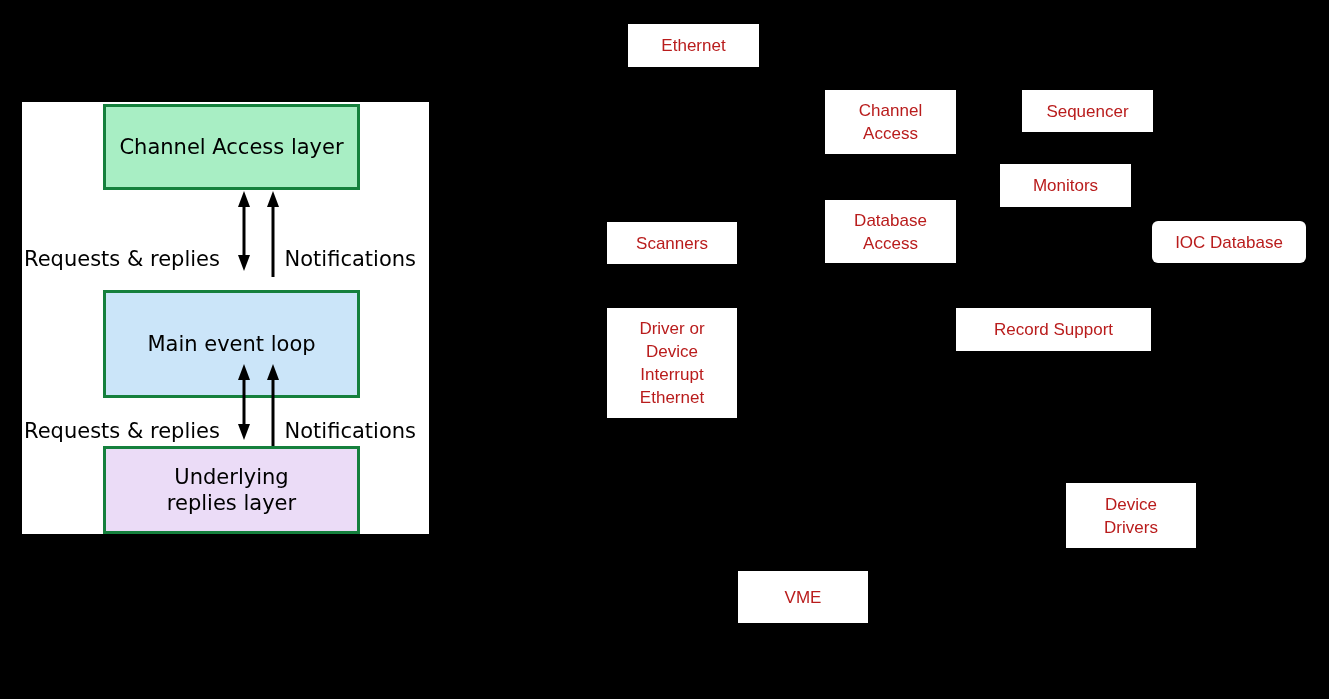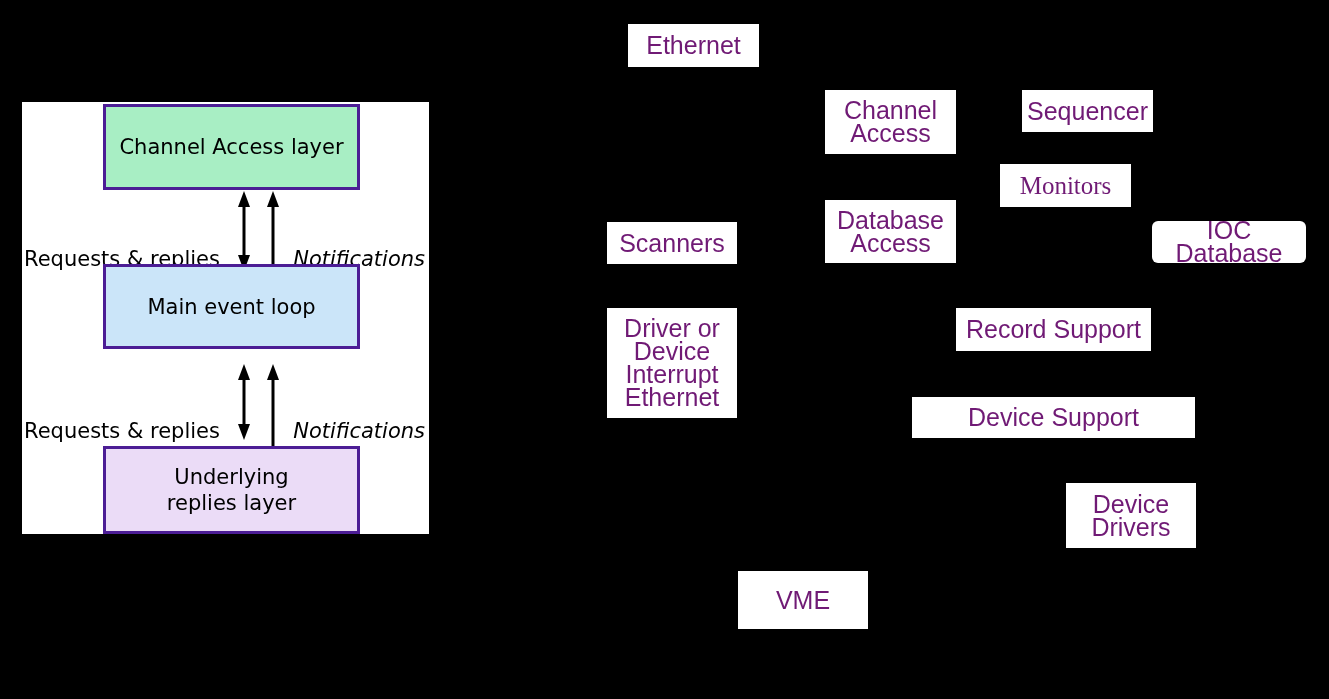--- a/index.html
+++ b/index.html
@@ -16,71 +16,71 @@
   .left-panel {
     position: absolute;
     left: 22px; top: 102px;
     width: 407px; height: 432px;
     background: #ffffff;
     font-family: "DejaVu Sans", sans-serif;
   }
   .layer-box {
     position: absolute;
     left: 81px; width: 257px;
-    border: 3px solid #4c1d95;
+    border: 3px solid #15803d;
     box-sizing: border-box;
     display: flex; align-items: center; justify-content: center;
     text-align: center;
     font-size: 21px; line-height: 26px;
     color: #000000;
     white-space: pre-line;
   }
   .layer-box.green  { top: 2px;   height: 86px; }
-  .layer-box.blue   { top: 162px; height: 85px; }
+  .layer-box.blue   { top: 188px; height: 108px; }
   .layer-box.purple { top: 344px; height: 88px; }
 
   .gap-svg { position: absolute; left: 0; width: 407px; }
   .gap-svg.one { top: 88px;  height: 87px; }
   .gap-svg.two { top: 260px; height: 84px; }
 
   .link-label {
     position: absolute;
     height: 27px; line-height: 27px;
     font-size: 21px; color: #000000;
     white-space: nowrap;
     margin-top: 28px;
   }
   .link-label.req   { left: 2px; }
-  .link-label.notif { right: 4px; font-style: italic; }
+  .link-label.notif { right: 13px; }
   .row1 { top: 116px; }
   .row2 { top: 288px; }
 
   
   .node {
     position: absolute;
     background: #ffffff;
-    color: #701a75;
+    color: #b91c1c;
     display: flex; align-items: center; justify-content: center;
     text-align: center;
-    font-size: 25px; line-height: 23px;
+    font-size: 17px; line-height: 23px;
     white-space: pre-line;
     box-sizing: border-box;
   }
   .n-ethernet        { left: 628px;  top: 24px;  width: 131px; height: 43px; }
   .n-channel-access  { left: 825px;  top: 90px;  width: 131px; height: 64px; }
   .n-sequencer       { left: 1022px; top: 90px;  width: 131px; height: 42px; }
-  .n-monitors        { left: 1000px; top: 164px; width: 131px; height: 43px; font-family: Liberation Serif, serif; }
+  .n-monitors        { left: 1000px; top: 164px; width: 131px; height: 43px; }
   .n-scanners        { left: 607px;  top: 222px; width: 130px; height: 42px; }
   .n-database-access { left: 825px;  top: 200px; width: 131px; height: 63px; }
   .n-ioc-database    { left: 1152px; top: 221px; width: 154px; height: 42px; border-radius: 6px; }
   .n-driver-routines { left: 607px;  top: 308px; width: 130px; height: 110px; }
   .n-record-support  { left: 956px;  top: 308px; width: 195px; height: 43px; }
   .n-device-support  { left: 912px;  top: 397px; width: 283px; height: 41px; }
   .n-device-drivers  { left: 1066px; top: 483px; width: 130px; height: 65px; }
-  .n-vme             { left: 738px;  top: 571px; width: 130px; height: 58px; }
+  .n-vme             { left: 738px;  top: 571px; width: 130px; height: 52px; }
 </style>
 </head>
 <body>
 
 <div class="stage">
 
   <div class="left-panel">
 
     <div class="layer-box green" style="background-color: rgb(168, 238, 196);">
       <span>Channel Access layer</span>
@@ -133,18 +133,17 @@
   <div class="node n-monitors">Monitors</div>
   <div class="node n-scanners">Scanners</div>
   <div class="node n-database-access">Database
 Access</div>
   <div class="node n-ioc-database">IOC Database</div>
   <div class="node n-driver-routines">Driver or
 Device
 Interrupt
 Ethernet</div>
   <div class="node n-record-support">Record Support</div>
-  <div class="node n-device-support">Device Support</div>
   <div class="node n-device-drivers">Device
 Drivers</div>
   <div class="node n-vme">VME</div>
 
 </div>
 
 </body></html>

